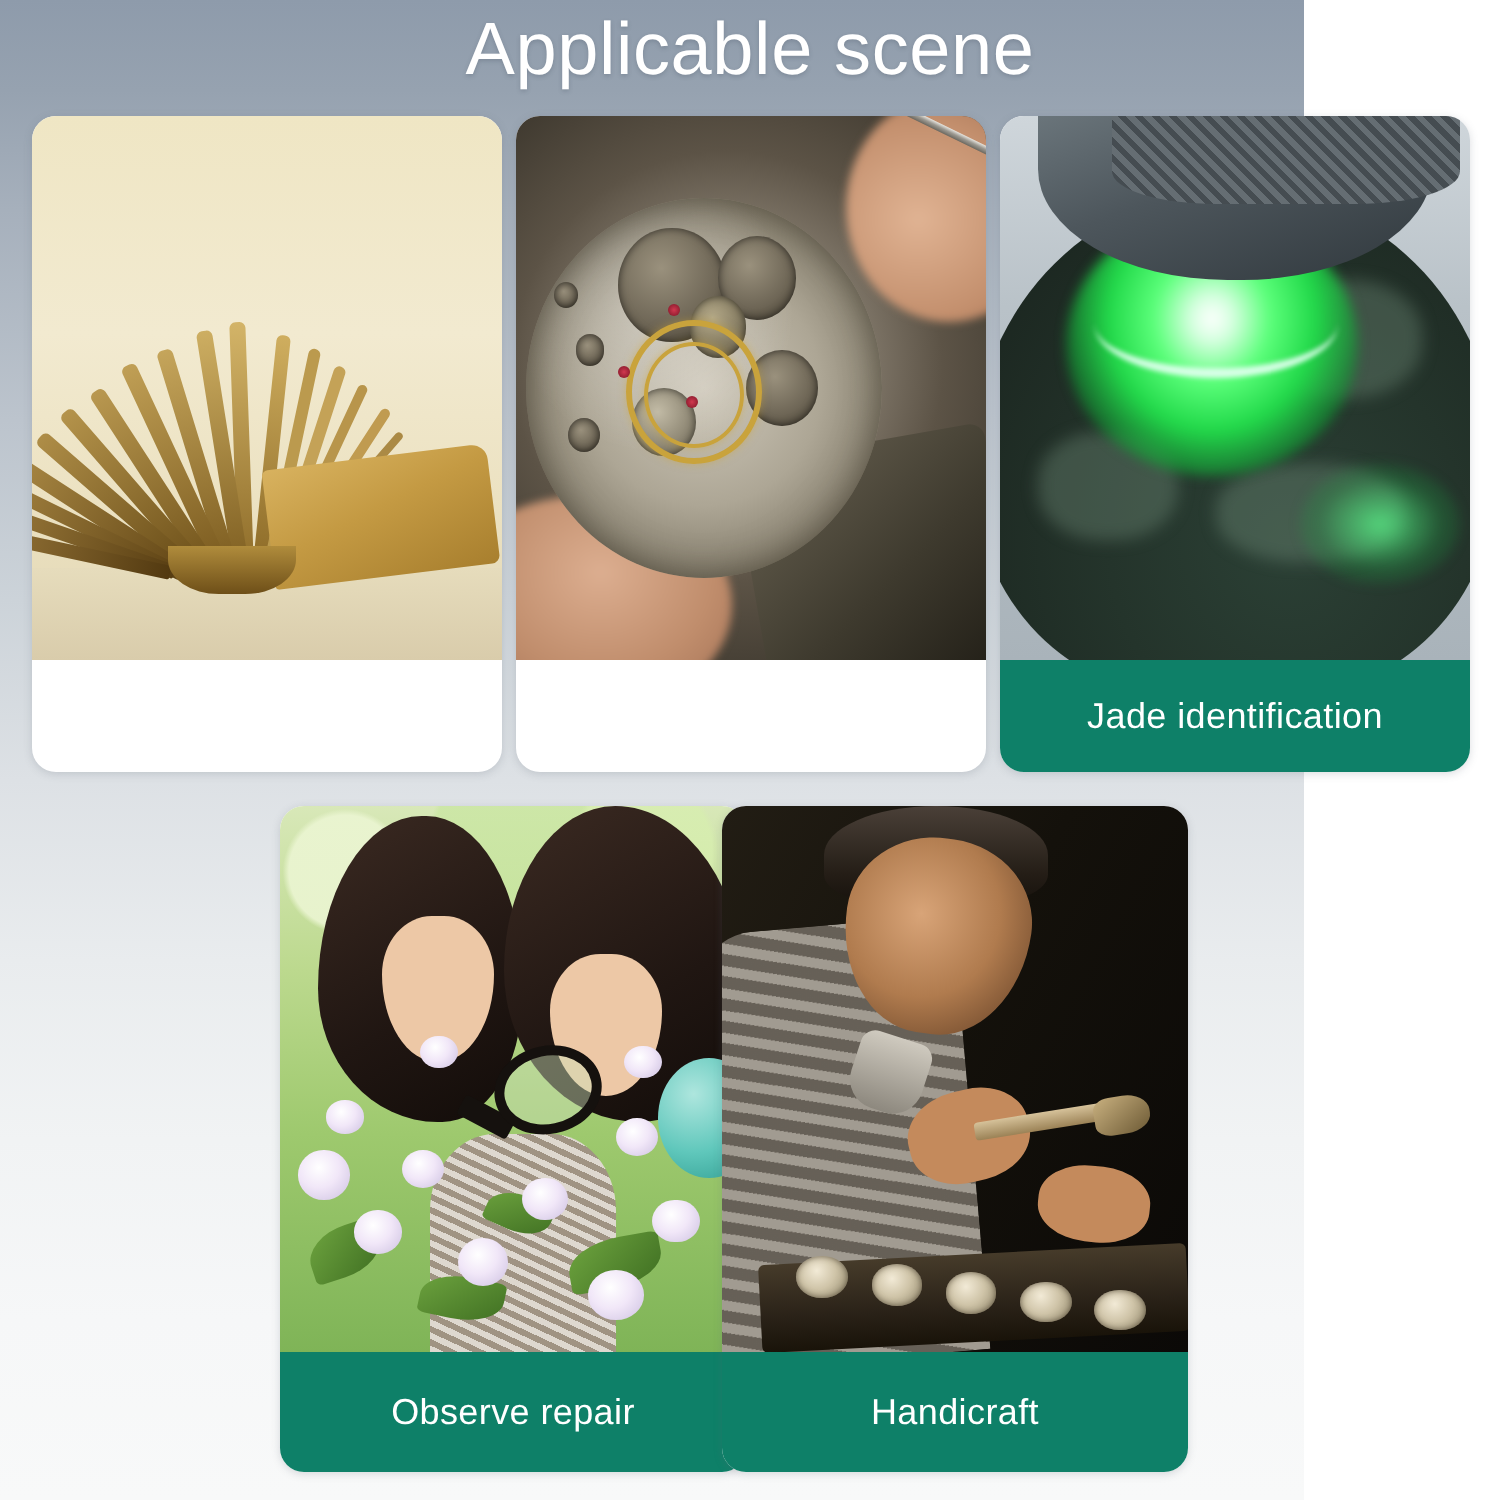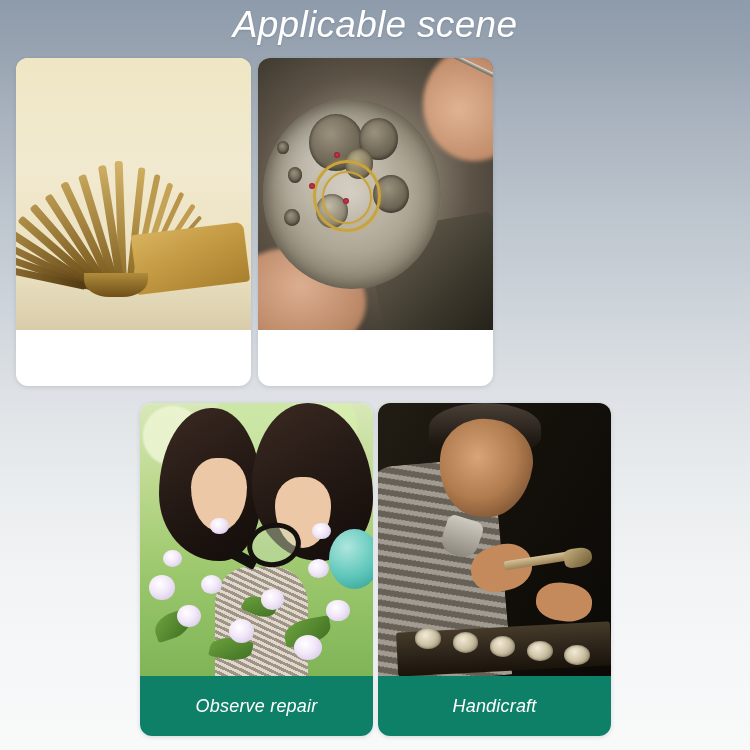--- a/index.html
+++ b/index.html
@@ -6,33 +6,32 @@
   * { margin:0; padding:0; box-sizing:border-box; }
 
   html, body {
     width:750px; height:750px;
     overflow:hidden;
     font-family:"Liberation Sans", sans-serif;
   }
 
   #page {
     position:relative;
-    width:750px; height:750px;
+    width:652px; height:750px;
     background:linear-gradient(to bottom,
         #8e9bab 0%,
         #96a2b0 6%,
         #a6b0bc 14%,
         #bcc4cd 28%,
         #ccd3d9 40%,
         #dde1e5 52%,
         #e9ecee 64%,
         #f1f3f4 76%,
         #f6f7f8 88%,
         #f8f9f9 100%);
-    font-style:italic;
   }
 
   
   #title {
     position:absolute;
     top:0; left:0;
     width:750px;
     height:54px;
     line-height:50px;
     text-align:center;
@@ -75,21 +74,21 @@
     white-space:nowrap;
     padding:0 6px;
   }
   .caption.tight { font-size:17.5px; letter-spacing:-0.1px; }
 
   
   #card-reading   { left:16px;  top:58px;  width:235px; height:328px; }
   #card-watch     { left:258px; top:58px;  width:235px; height:328px; }
   #card-jade      { left:500px; top:58px;  width:235px; height:328px; }
   #card-plants    { left:140px; top:403px; width:233px; height:333px; }
-  #card-craft     { left:378px; top:403px; width:233px; height:333px; }
+  #card-craft     { left:361px; top:403px; width:233px; height:333px; }
 
   #card-reading .photo, #card-watch .photo, #card-jade .photo { height:272px; }
   #card-reading .caption, #card-watch .caption, #card-jade .caption { height:56px; }
 
   #card-plants .photo, #card-craft .photo { height:273px; }
   #card-plants .caption, #card-craft .caption { height:60px; }
 
   
   .bg-book { background:linear-gradient(to bottom,#efe6c4 0%,#f2ead0 40%,#ece2c2 70%,#e2d7b4 100%); }
   .book-table {
@@ -432,20 +431,36 @@
           <div class="gear" style="left:14%;top:36%;width:8%;height:8%;"></div>
           <div class="gear" style="left:12%;top:58%;width:9%;height:9%;"></div>
         </div>
 
         <div class="tweezer" style="right:-6%;top:2%;width:54%;height:5px;transform:rotate(31deg);transform-origin:100% 50%;"></div>
         <div class="tweezer" style="right:-6%;top:8%;width:52%;height:4px;transform:rotate(26deg);transform-origin:100% 50%;"></div>
       </div>
     </div>
   </div>
 
+  <div class="card" id="card-jade">
+    <div class="photo bg-jade">
+      <div class="photo-inner">
+        <div class="jade-stone"></div>
+        <div class="jade-mottle" style="left:56%;top:30%;width:34%;height:22%;"></div>
+        <div class="jade-mottle" style="left:8%;top:58%;width:30%;height:20%;"></div>
+        <div class="jade-mottle" style="left:46%;top:64%;width:40%;height:18%;"></div>
+        <div class="glow-core"></div>
+        <div class="glow-ring"></div>
+        <div class="glow-spill"></div>
+        <div class="flashlight"></div>
+        <div class="flashlight-knurl"></div>
+      </div>
+    </div>
+    <div class="caption">Jade identification</div>
+  </div>
 
   <div class="card" id="card-plants">
     <div class="photo bg-plants">
       <div class="photo-inner">
         <div class="plants-blur"></div>
 
         <div class="hair hair-l"></div>
         <div class="hair hair-r"></div>
         <div class="face face-l"></div>
         <div class="face face-r"></div>

